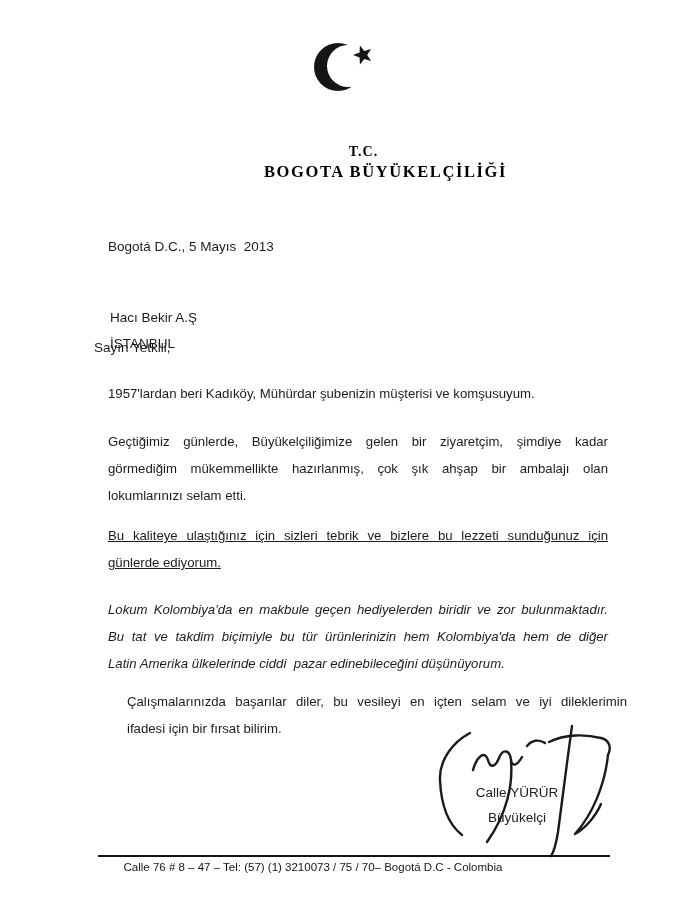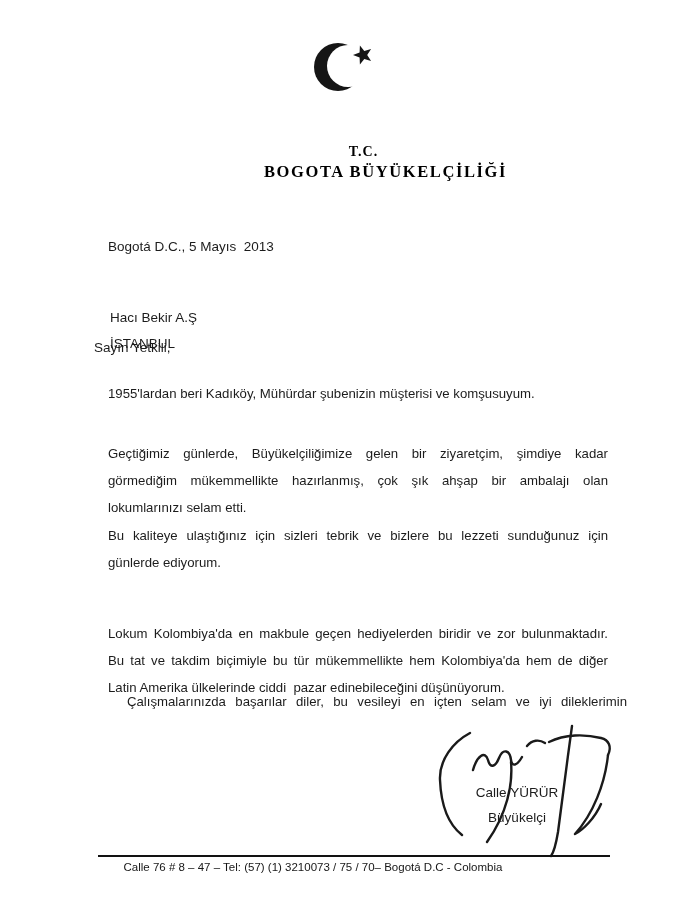--- a/index.html
+++ b/index.html
@@ -55,23 +55,23 @@
   }
   .para {
     position: absolute;
     left: 108px;
     width: 500px;
     font-size: 13.2px;
     line-height: 27px;
     color: #1c1c1c;
   }
   .p1 { top: 380px; }
-  .p2 { top: 428px; margin-top: 12px; }
-  .p3 { top: 522px; }
-  .p4 { top: 620px; }
+  .p2 { top: 428px; }
+  .p3 { top: 522px; text-decoration: underline; }
+  .p4 { top: 596px; font-style: italic; }
   .p5 { top: 688px; margin-left: 19px; }
   .jl { text-align: justify; text-align-last: justify; }
   .ll { text-align: left; white-space: pre-wrap; }
   .sig-autograph {
     position: absolute;
     left: 415px;
     top: 722px;
     width: 240px;
     height: 140px;
   }
@@ -128,42 +128,43 @@
   <div class="dateline">Bogotá D.C., 5 Mayıs  2013</div>
 
   <div class="recipient">
     <div>Hacı Bekir A.Ş</div>
     <div>İSTANBUL</div>
   </div>
 
   <div class="salutation">Sayın Yetkili,</div>
 
   <div class="para p1">
-    <div class="ll">1955'lardan beri Kadıköy, Mühürdar şubenizin müşterisi ve komşusuyum.</div>
+    <div class="ll">1957'lardan beri Kadıköy, Mühürdar şubenizin müşterisi ve komşusuyum.</div>
   </div>
 
   <div class="para p2">
     <div class="jl">Geçtiğimiz günlerde, Büyükelçiliğimize gelen bir ziyaretçim, şimdiye kadar</div>
     <div class="jl">görmediğim mükemmellikte hazırlanmış, çok şık ahşap bir ambalajı olan</div>
     <div class="ll">lokumlarınızı selam etti.</div>
   </div>
 
   <div class="para p3">
     <div class="jl">Bu kaliteye ulaştığınız için sizleri tebrik ve bizlere bu lezzeti sunduğunuz için</div>
     <div class="ll">günlerde ediyorum.</div>
   </div>
 
   <div class="para p4">
     <div class="jl">Lokum Kolombiya'da en makbule geçen hediyelerden biridir ve zor bulunmaktadır.</div>
-    <div class="jl">Bu tat ve takdim biçimiyle bu tür mükemmellikte hem Kolombiya'da hem de diğer</div>
+    <div class="jl">Bu tat ve takdim biçimiyle bu tür ürünlerinizin hem Kolombiya'da hem de diğer</div>
     <div class="ll">Latin Amerika ülkelerinde ciddi  pazar edinebileceğini düşünüyorum.</div>
   </div>
 
   <div class="para p5">
     <div class="jl">Çalışmalarınızda başarılar diler, bu vesileyi en içten selam ve iyi dileklerimin</div>
+    <div class="ll">ifadesi için bir fırsat bilirim.</div>
   </div>
 
   <svg class="sig-autograph" viewBox="0 0 240 140">
     <path class="stroke" d="M 55 11 C 38 20, 24 38, 25 58 C 26 82, 33 102, 47 113"></path>
     <path class="stroke" d="M 58 48 C 62 34, 70 28, 73 38 C 75 46, 80 46, 84 36 C 88 26, 95 28, 96 38 C 97 45, 102 44, 107 35"></path>
     <path class="stroke" d="M 96 40 C 98 62, 92 92, 72 120"></path>
     <path class="stroke" d="M 112 24 C 117 18, 124 17, 130 21"></path>
     <path class="stroke" d="M 134 20 C 150 12, 170 12, 186 16 C 194 18, 197 25, 193 33"></path>
     <path class="stroke" d="M 157 4 C 152 40, 147 80, 143 110 C 141 122, 139 130, 136 134"></path>
     <path class="stroke" d="M 193 33 C 190 62, 178 92, 160 112 C 168 108, 180 96, 186 82"></path>

